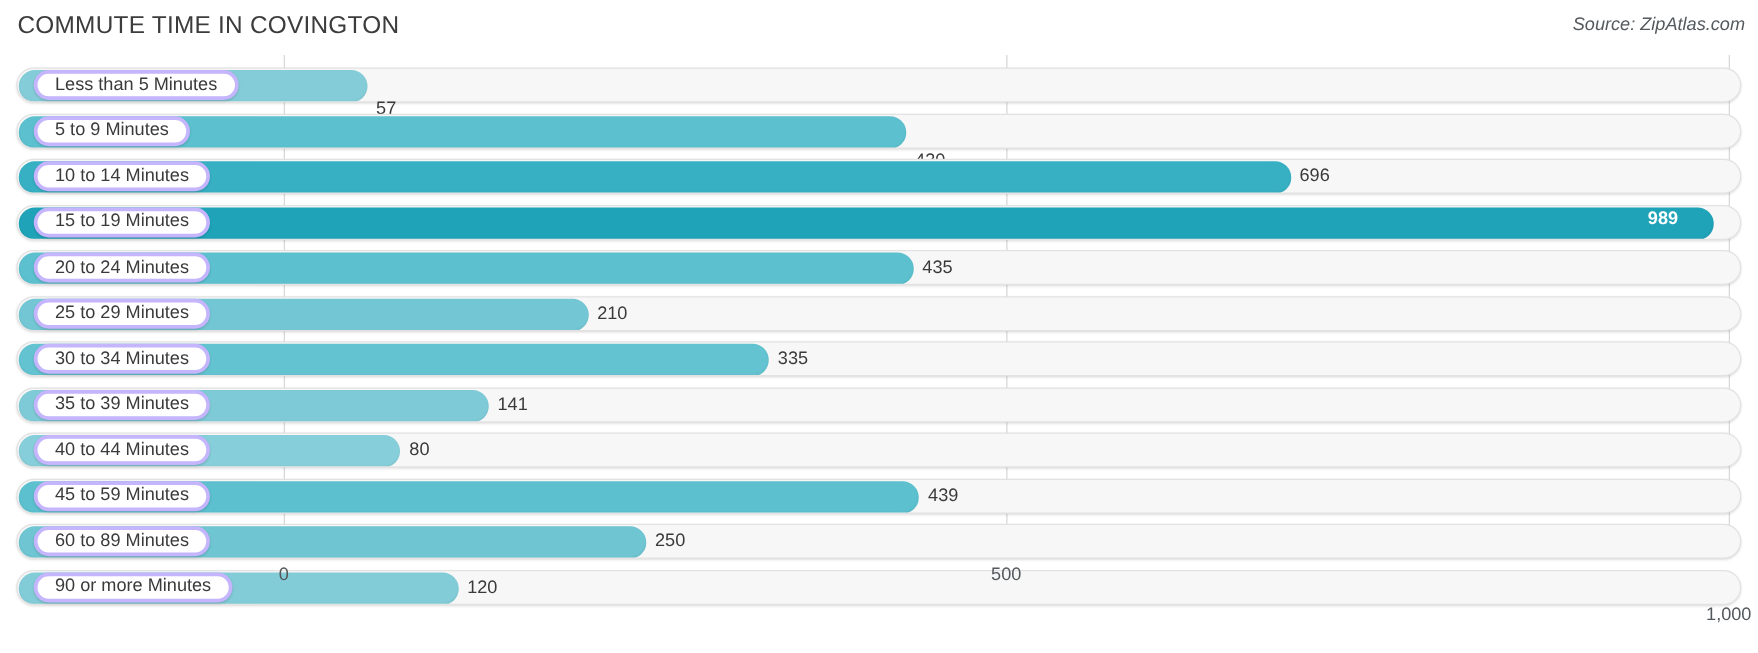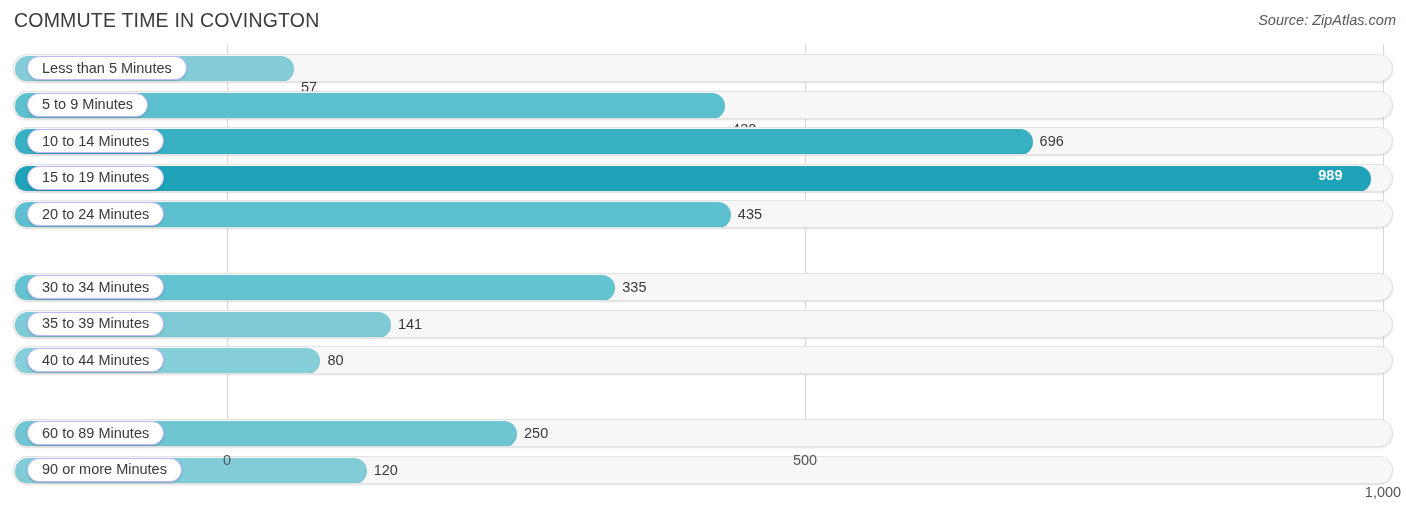--- a/index.html
+++ b/index.html
@@ -106,21 +106,21 @@
   }
 
   
   .label-pill {
     position: absolute;
     left: 14px;
     top: 2px;
     height: 24px;
     border-radius: 12px;
     background: #ffffff;
-    border: 1px solid #c4b5fd;
+    border: 3px solid #c4b5fd;
     box-shadow: 0 1px 2px rgba(0,0,0,0.16);
     display: flex;
     align-items: center;
     padding: 0 14px 0 14px;
     box-sizing: border-box;
     white-space: nowrap;
   }
   .label-pill .txt {
     font-size: 14.5px;
     color: #3a3a3a;
@@ -221,20 +221,29 @@
       </div>
       <div class="row" style="top: 156px;">
         <div class="track">
           <div class="bar" style="width: 715.86px; background: rgb(92, 192, 207);"></div>
         </div>
         <div class="label-pill">
           <span class="txt">20 to 24 Minutes</span>
         </div>
         <div class="value-out" style="left: 724.86px;">435</div>
       </div>
+      <div class="row" style="top: 192.5px;">
+        <div class="track">
+          <div class="bar" style="width: 455.76px; background: rgb(115, 199, 212);"></div>
+        </div>
+        <div class="label-pill">
+          <span class="txt">25 to 29 Minutes</span>
+        </div>
+        <div class="value-out" style="left: 464.76px;">210</div>
+      </div>
       <div class="row" style="top: 229px;">
         <div class="track">
           <div class="bar" style="width: 600.26px; background: rgb(100, 195, 209);"></div>
         </div>
         <div class="label-pill">
           <span class="txt">30 to 34 Minutes</span>
         </div>
         <div class="value-out" style="left: 609.26px;">335</div>
       </div>
       <div class="row" style="top: 265.5px;">
@@ -247,20 +256,29 @@
         <div class="value-out" style="left: 384.996px;">141</div>
       </div>
       <div class="row" style="top: 302px;">
         <div class="track">
           <div class="bar" style="width: 305.48px; background: rgb(134, 206, 217);"></div>
         </div>
         <div class="label-pill">
           <span class="txt">40 to 44 Minutes</span>
         </div>
         <div class="value-out" style="left: 314.48px;">80</div>
+      </div>
+      <div class="row" style="top: 338.5px;">
+        <div class="track">
+          <div class="bar" style="width: 720.484px; background: rgb(92, 192, 207);"></div>
+        </div>
+        <div class="label-pill">
+          <span class="txt">45 to 59 Minutes</span>
+        </div>
+        <div class="value-out" style="left: 729.484px;">439</div>
       </div>
       <div class="row" style="top: 375px;">
         <div class="track">
           <div class="bar" style="width: 502px; background: rgb(111, 197, 210);"></div>
         </div>
         <div class="label-pill">
           <span class="txt">60 to 89 Minutes</span>
         </div>
         <div class="value-out" style="left: 511px;">250</div>
       </div>

